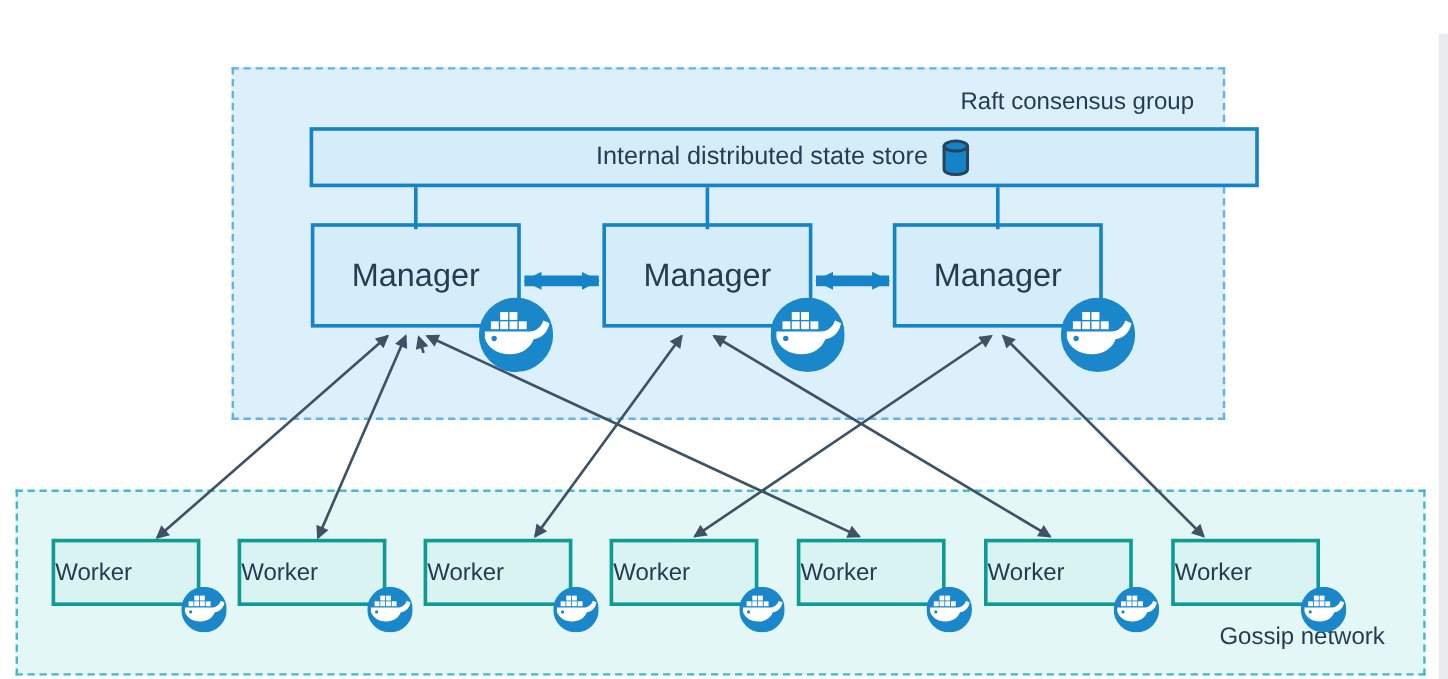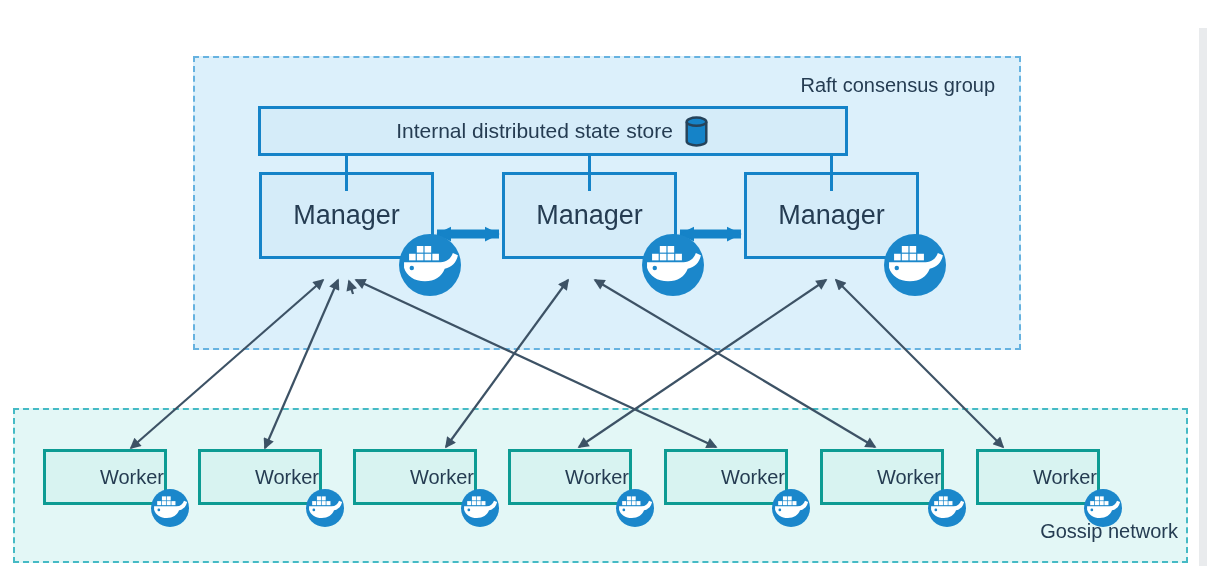--- a/index.html
+++ b/index.html
@@ -13,40 +13,40 @@
   .raft-group{
     position:absolute;left:193px;top:28px;width:828px;height:294px;box-sizing:border-box;
     background:var(--raft-fill);border:2px dashed var(--raft-border);
   }
   .gossip-group{
     position:absolute;left:13px;top:380px;width:1175px;height:155px;box-sizing:border-box;
     background:var(--gossip-fill);border:2px dashed var(--gossip-border);
   }
   .group-label{position:absolute;font-size:20px;white-space:nowrap;}
   .raft-label{top:16px;right:24px;}
-  .gossip-label{bottom:18px;right:8px;}
+  .gossip-label{bottom:18px;right:32px;}
 
   .store-box{
-    position:absolute;left:258px;top:78px;width:590px;height:50px;box-sizing:border-box;
+    position:absolute;left:258px;top:78px;width:791px;height:50px;box-sizing:border-box;
     background:var(--node-fill);border:3px solid var(--node-border);
     display:flex;align-items:center;justify-content:center;gap:10px;font-size:21px;
   }
   .db-icon{width:27px;height:33px;flex:0 0 auto;}
 
   .manager-box{
-    position:absolute;top:144px;width:175px;height:87px;box-sizing:border-box;
+    position:absolute;top:158px;width:175px;height:87px;box-sizing:border-box;
     background:var(--node-fill);border:3px solid var(--node-border);
     display:flex;align-items:center;justify-content:center;font-size:27px;
   }
   .m0{left:259px;} .m1{left:502px;} .m2{left:744px;}
 
   .worker-box{
     position:absolute;top:421px;width:124px;height:56px;box-sizing:border-box;
     background:var(--worker-fill);border:3px solid var(--worker-border);
-    display:flex;align-items:center;justify-content:flex-end;font-size:20px;
+    display:flex;align-items:center;justify-content:flex-start;font-size:20px;
   }
   .w0{left:43px;} .w1{left:198px;} .w2{left:353px;} .w3{left:508px;}
   .w4{left:664px;} .w5{left:820px;} .w6{left:976px;}
 
   .badge{position:absolute;z-index:5;pointer-events:none;}
   .badge-lg{width:62px;height:62px;left:137px;top:59px;}
   .badge-sm{width:38px;height:38px;left:105px;top:37px;}
 
   #connections{position:absolute;left:0;top:0;width:1207px;height:566px;pointer-events:none;}
   .hidden-defs{position:absolute;width:0;height:0;overflow:hidden;}

